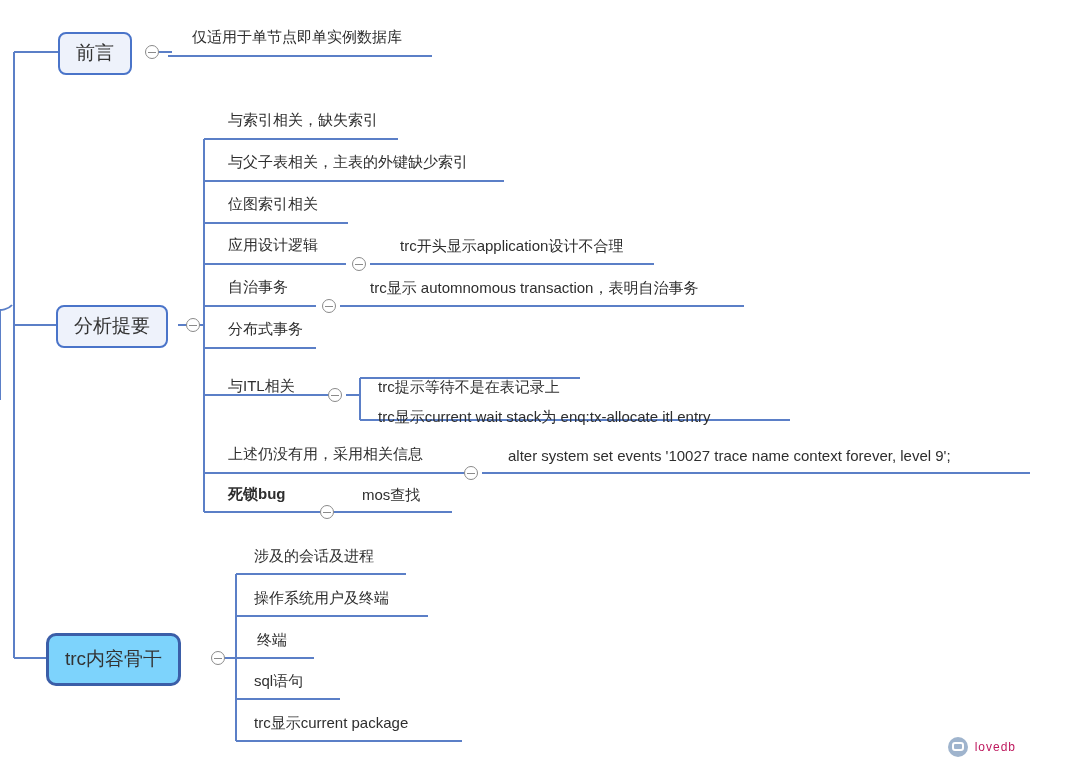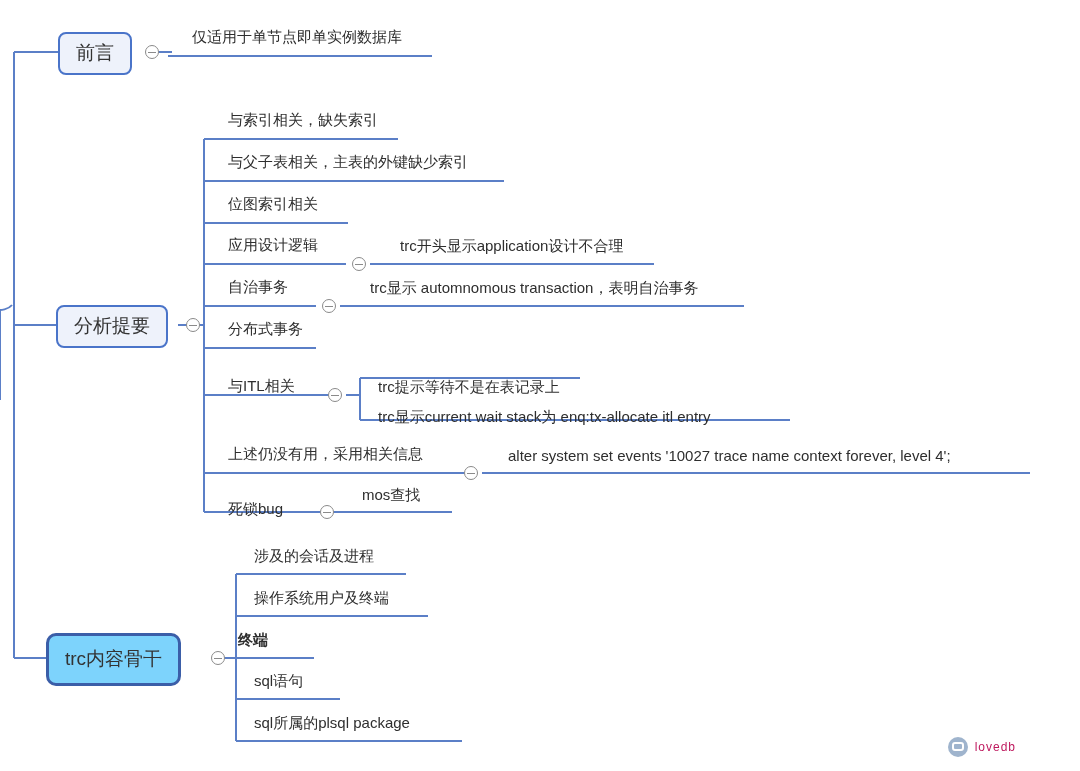--- a/index.html
+++ b/index.html
@@ -216,50 +216,50 @@
   </div>
   <div class="node leaf sub" style="left:378px; top:408px;">
     <span>trc显示current wait stack为 enq:tx-allocate itl entry</span>
   </div>
 
   <div class="node leaf" style="left:228px; top:445px;">
     <span>上述仍没有用，采用相关信息</span>
   </div>
   <div class="toggle" style="left:464px; top:466px;"></div>
   <div class="node leaf sub" style="left:508px; top:447px;">
-    <span>alter system set events '10027 trace name context forever, level 4';</span>
-  </div>
-
-  <div class="node leaf" style="left:228px; top:500px;">
+    <span>alter system set events '10027 trace name context forever, level 9';</span>
+  </div>
+
+  <div class="node leaf" style="left:228px; top:485px;font-weight:bold;">
     <span>死锁bug</span>
   </div>
   <div class="toggle" style="left:320px; top:505px;"></div>
   <div class="node leaf sub" style="left:362px; top:486px;">
     <span>mos查找</span>
   </div>
 
   <div class="node box strong" style="left:46px; top:633px;">
     <span>trc内容骨干</span>
   </div>
   <div class="toggle" style="left:211px; top:651px;"></div>
 
   <div class="node leaf" style="left:254px; top:547px;">
     <span>涉及的会话及进程</span>
   </div>
   <div class="node leaf" style="left:254px; top:589px;">
     <span>操作系统用户及终端</span>
   </div>
-  <div class="node leaf" style="left:238px; top:631px;font-weight:bold;">
+  <div class="node leaf" style="left:257px; top:631px;">
     <span>终端</span>
   </div>
   <div class="node leaf" style="left:254px; top:672px;">
     <span>sql语句</span>
   </div>
   <div class="node leaf" style="left:254px; top:714px;">
-    <span>sql所属的plsql package</span>
+    <span>trc显示current package</span>
   </div>
 
   <div id="watermark">
     <span class="wm-logo"></span>
     <span>lovedb</span>
   </div>
 
 </div>
 
 </body></html>

